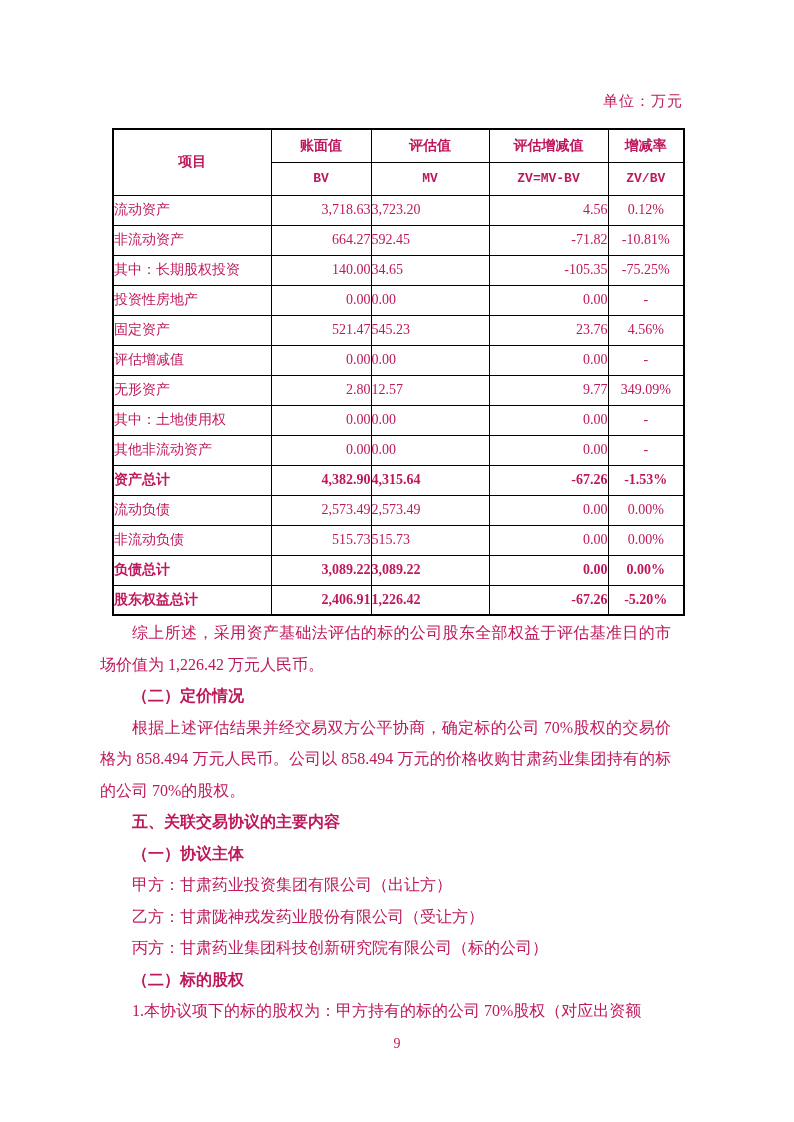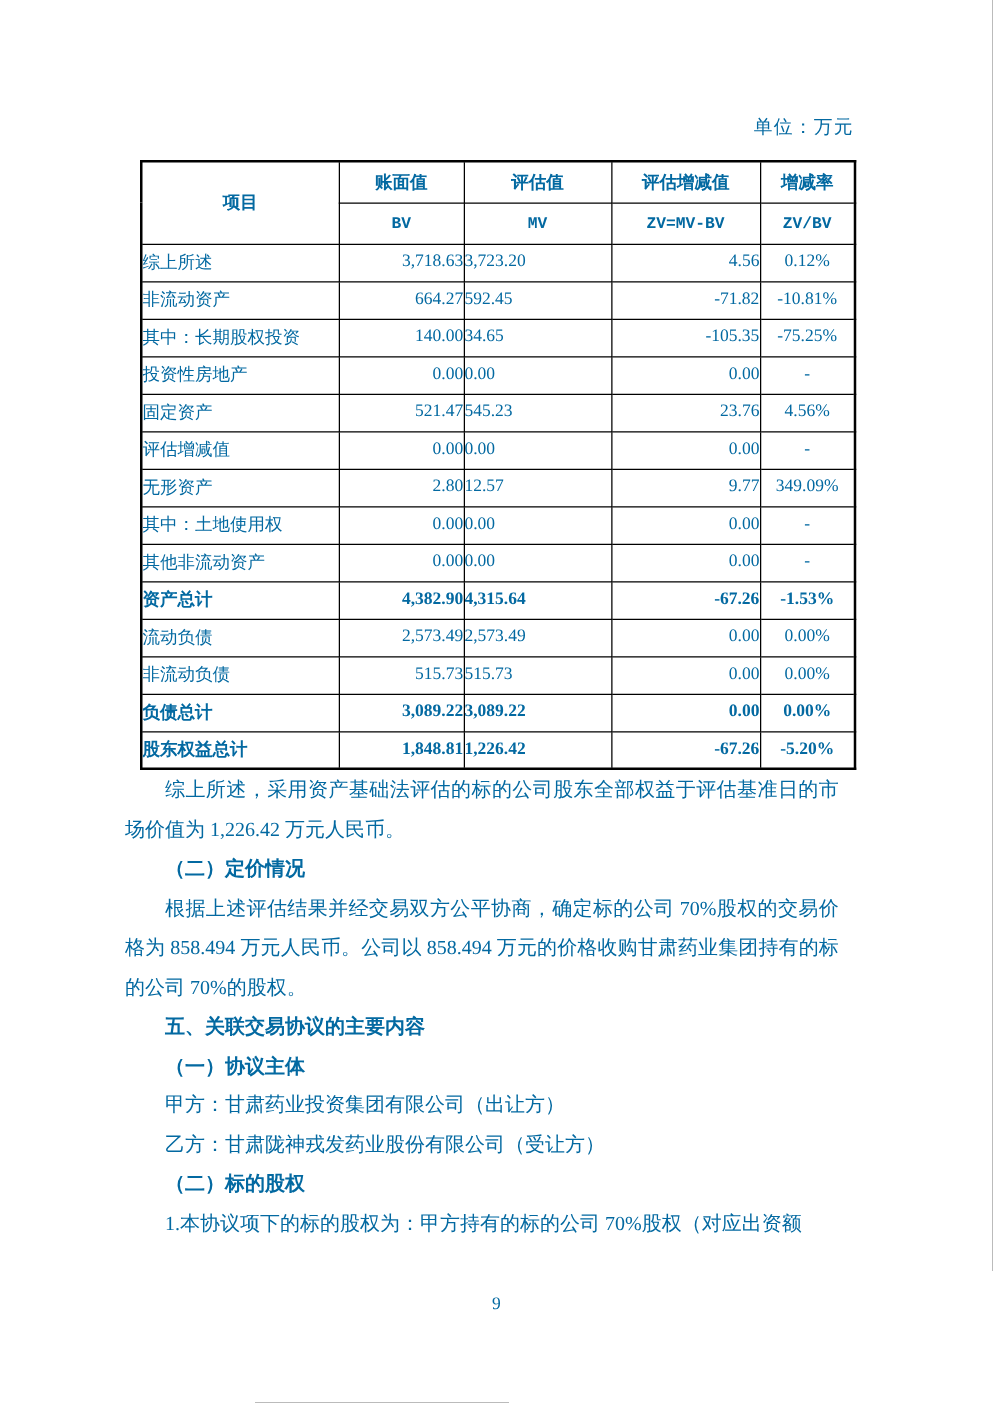--- a/index.html
+++ b/index.html
@@ -2,21 +2,21 @@
 <html><head>
 <meta charset="utf-8">
 <style>
   html,body{margin:0;padding:0;background:#888;}
   .page{
     position:relative;
     width:794px;height:1122px;
     margin:0 auto;
     background:#ffffff;
     font-family:"Liberation Serif","DejaVu Serif",serif;
-    color:#0369a1;
+    color:#be185d;
     overflow:hidden;
   }
   .unit-note{
     position:absolute;top:92px;right:111px;
     font-size:15px;letter-spacing:1px;
   }
   table.val{
     position:absolute;top:128px;left:112px;
     width:571px;border-collapse:collapse;table-layout:fixed;
     border:2px solid #000;
@@ -74,21 +74,21 @@
       </tr>
       <tr>
         <th class="latin">BV</th>
         <th class="latin">MV</th>
         <th class="latin">ZV=MV-BV</th>
         <th class="latin">ZV/BV</th>
       </tr>
     </thead>
     <tbody>
       <tr>
-        <td class="lbl">综上所述</td>
+        <td class="lbl">流动资产</td>
         <td class="bv">3,718.63</td>
         <td class="mv">3,723.20</td>
         <td class="zv">4.56</td>
         <td class="rate">0.12%</td>
       </tr>
       <tr>
         <td class="lbl">非流动资产</td>
         <td class="bv">664.27</td>
         <td class="mv">592.45</td>
         <td class="zv">-71.82</td>
@@ -166,35 +166,36 @@
       </tr>
       <tr class="total">
         <td class="lbl">负债总计</td>
         <td class="bv">3,089.22</td>
         <td class="mv">3,089.22</td>
         <td class="zv">0.00</td>
         <td class="rate">0.00%</td>
       </tr>
       <tr class="total">
         <td class="lbl">股东权益总计</td>
-        <td class="bv">1,848.81</td>
+        <td class="bv">2,406.91</td>
         <td class="mv">1,226.42</td>
         <td class="zv">-67.26</td>
         <td class="rate">-5.20%</td>
       </tr>
     </tbody>
   </table>
 
   <div class="bodytext">
     <p>综上所述，采用资产基础法评估的标的公司股东全部权益于评估基准日的市场价值为 1,226.42 万元人民币。</p>
     <p class="hd">（二）定价情况</p>
     <p>根据上述评估结果并经交易双方公平协商，确定标的公司 70%股权的交易价格为 858.494 万元人民币。公司以 858.494 万元的价格收购甘肃药业集团持有的标的公司 70%的股权。</p>
     <p class="hd">五、关联交易协议的主要内容</p>
     <p class="hd">（一）协议主体</p>
     <p>甲方：甘肃药业投资集团有限公司（出让方）</p>
     <p>乙方：甘肃陇神戎发药业股份有限公司（受让方）</p>
+    <p>丙方：甘肃药业集团科技创新研究院有限公司（标的公司）</p>
     <p class="hd">（二）标的股权</p>
     <p>1.本协议项下的标的股权为：甲方持有的标的公司 70%股权（对应出资额</p>
   </div>
 
   <div class="pagenum">9</div>
 
 </div>
 
 </body></html>

